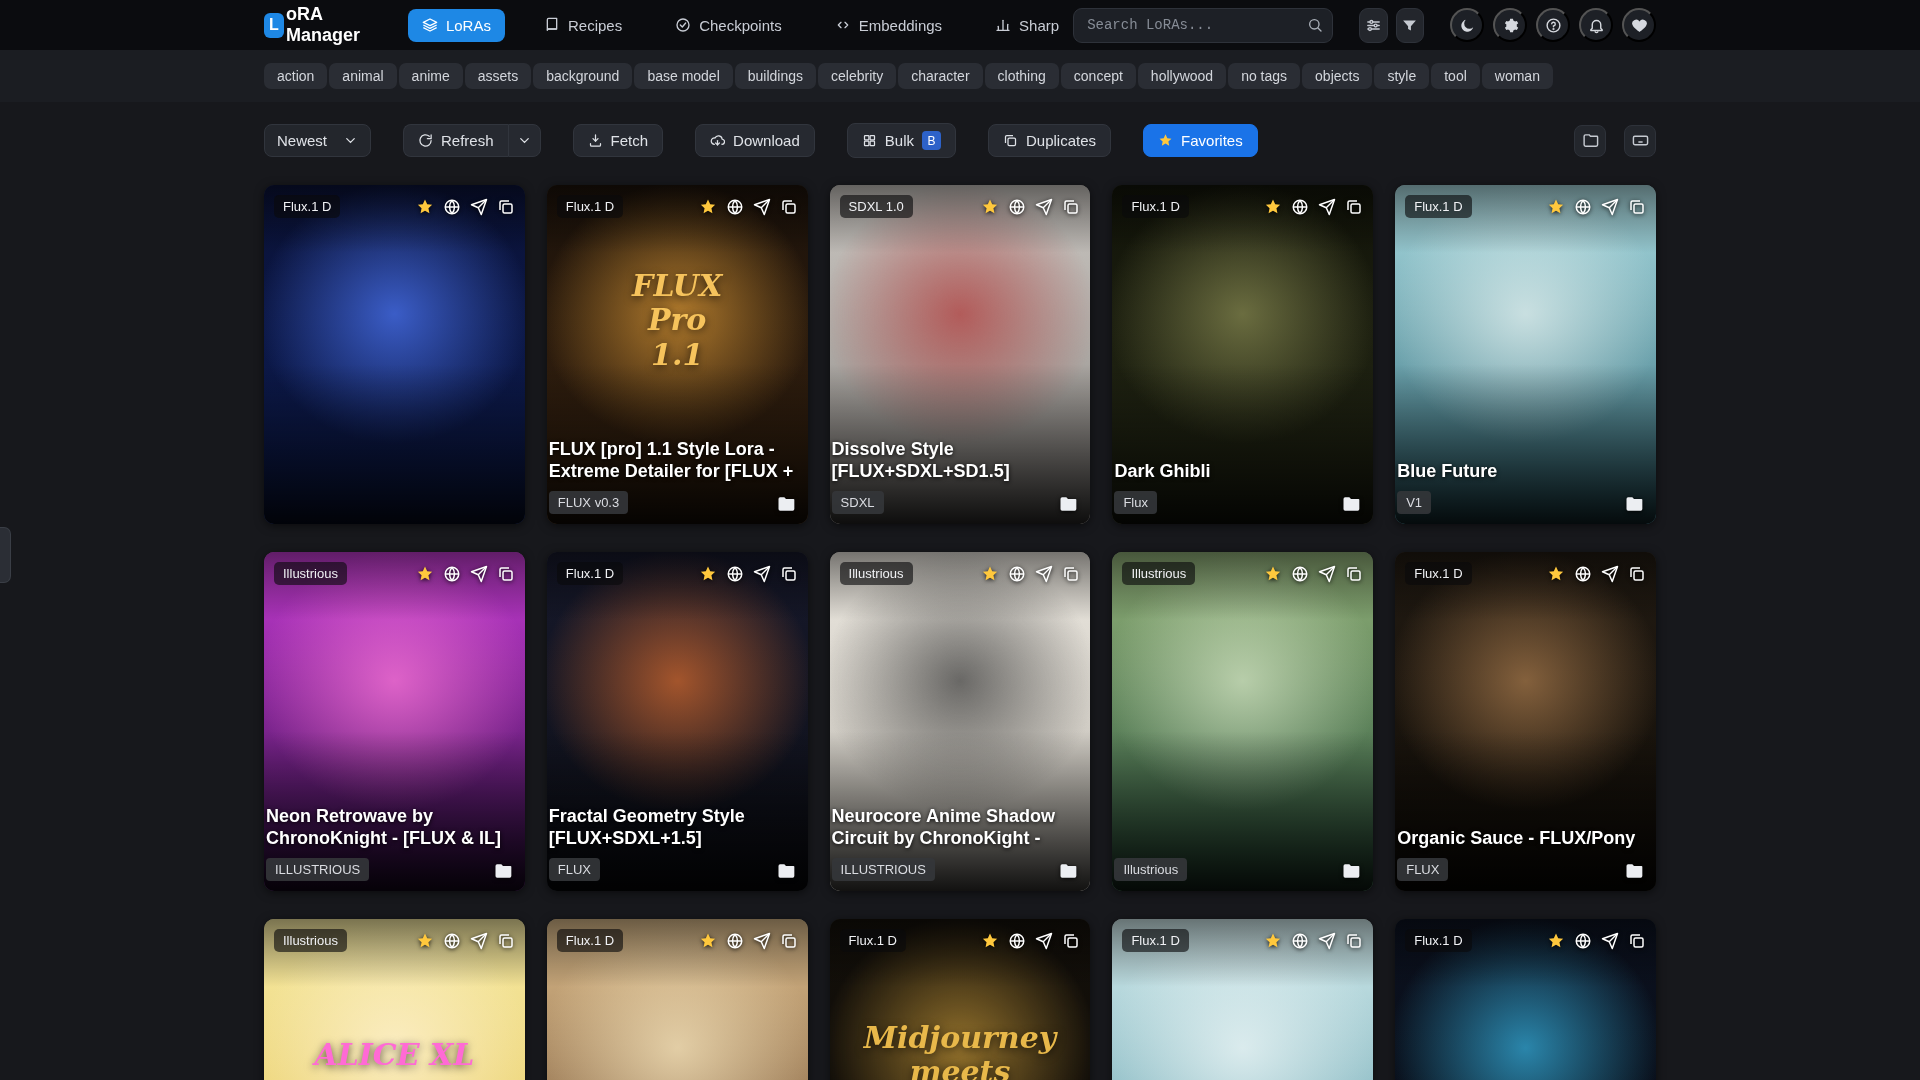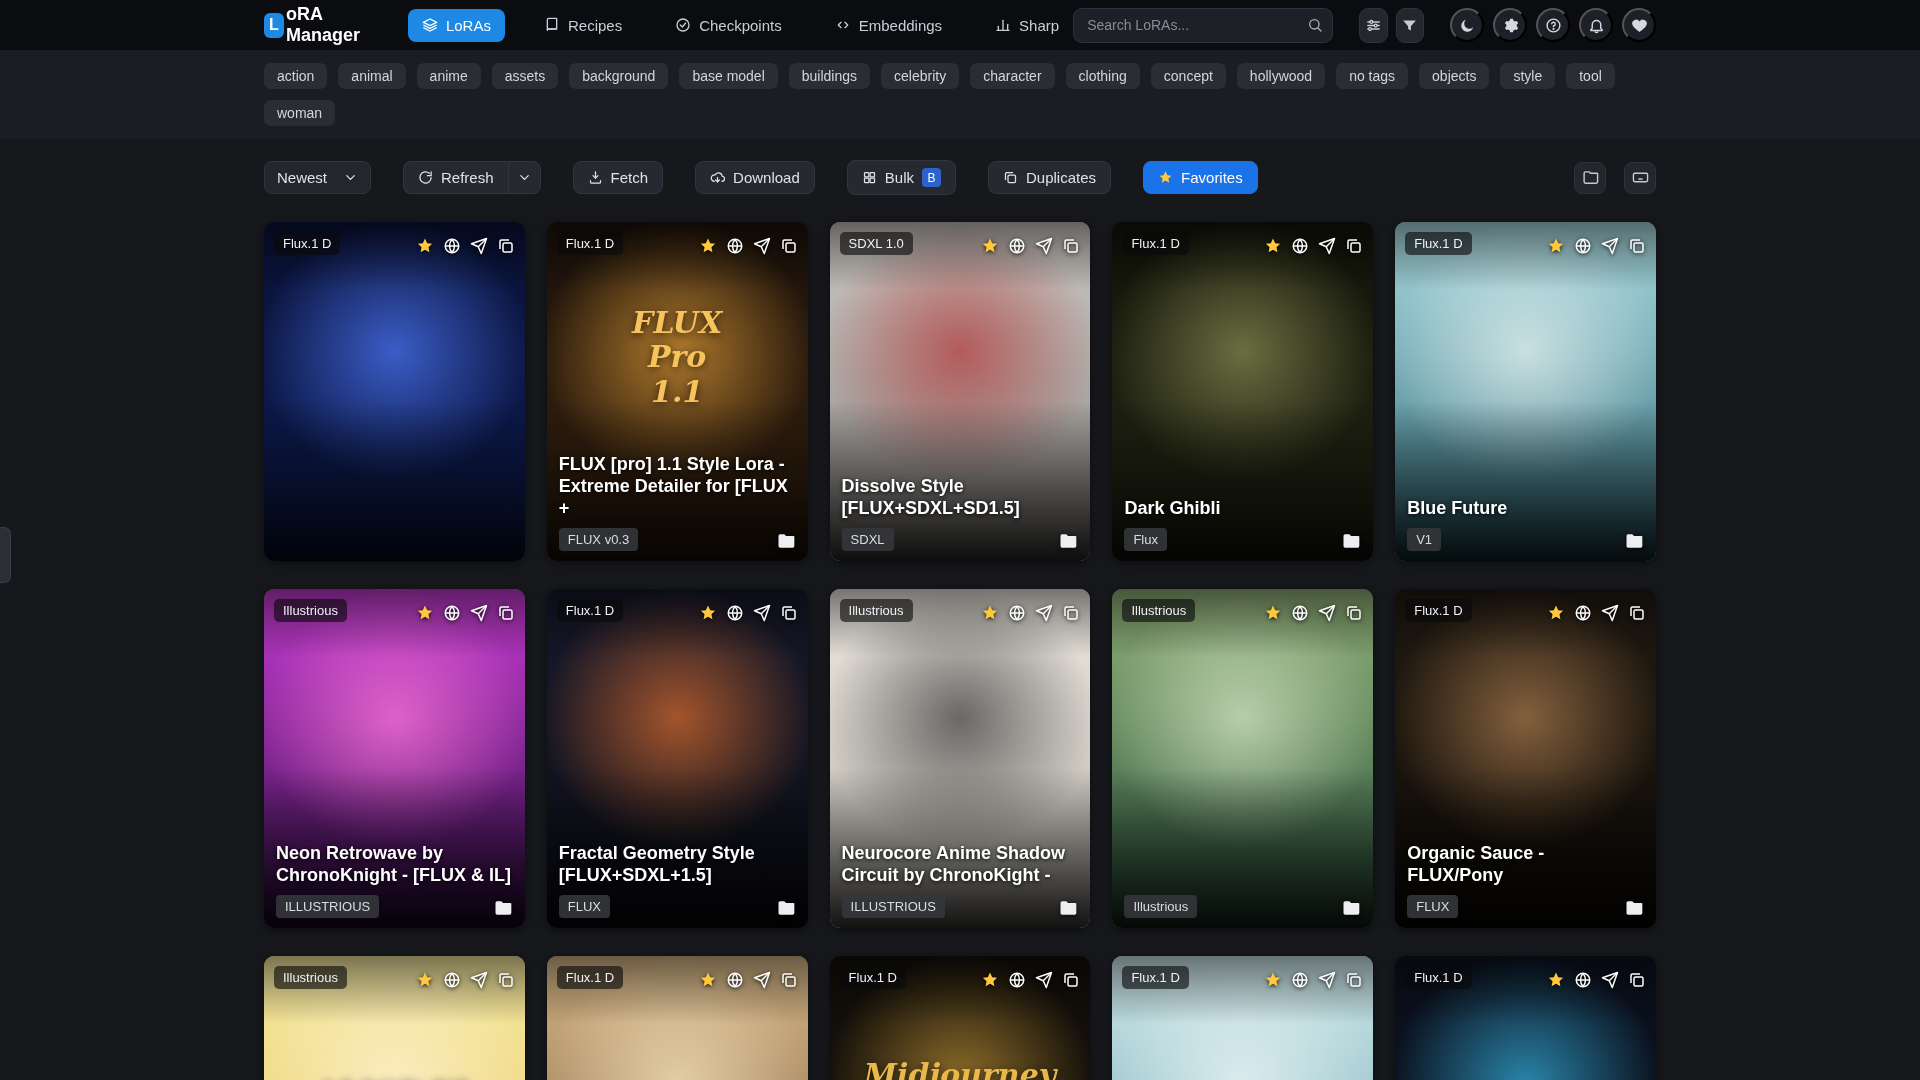--- a/index.html
+++ b/index.html
@@ -9,33 +9,33 @@
   
   .navbar{height:50px;background:#0b0c0f;display:flex;align-items:center;}
   .nav-inner{width:1392px;margin:0 auto;display:flex;align-items:center;}
   .logo{display:flex;align-items:center;font-weight:bold;font-size:18px;color:#fff;margin-right:30px;cursor:default;}
   .logo-badge{width:25px;height:25px;border-radius:6px;background:#1e88e5;display:flex;align-items:center;justify-content:center;font-size:16px;color:#fff;margin-right:2px;}
   .nav-items{display:flex;align-items:center;gap:25px;}
   .nav-item{display:flex;align-items:center;gap:8px;padding:8px 14px;border-radius:8px;color:#c9cdd5;font-size:15px;cursor:pointer;white-space:nowrap;}
   .nav-item svg{width:16px;height:16px;}
   .nav-item.active{background:#1e88e5;color:#fff;}
   .spacer{flex:1;}
-  .search-wrap{position:relative;width:325px;margin-right:26px;}
+  .search-wrap{position:relative;width:325px;margin-right:26px;font-family:Liberation Mono, monospace;}
   .search-input{width:100%;height:35px;background:#1d2026;border:1px solid#2e323a;border-radius:9px;color:#e6e8ec;font-size:14px;padding:0 36px 0 13px;font-family:inherit;outline:none;}
   .search-input::placeholder{color:#868c96;}
   .search-icon{position:absolute;right:10px;top:50%;transform:translateY(-50%);color:#aab0b9;display:flex;}
   .icon-btn-sq{width:35px;height:35px;border-radius:9px;background:#23262c;border:1px solid #2e323a;display:flex;align-items:center;justify-content:center;color:#c6cad1;cursor:pointer;margin-right:8px;}
   .icon-btn-sq svg{width:17px;height:17px;}
   .right-icons{display:flex;align-items:center;gap:9px;margin-left:26px;}
   .icon-btn-round{width:34px;height:34px;border-radius:50%;background:#1d2026;display:flex;align-items:center;justify-content:center;color:#d5d8de;cursor:pointer;}
   .icon-btn-round svg{width:17px;height:17px;}
 
   
   .tag-band{background:#1b1d22;padding:13px 0;}
-  .tag-bar{width:1392px;margin:0 auto;display:flex;flex-wrap:wrap;gap:11px;}
+  .tag-bar{width:1392px;margin:0 auto;display:flex;flex-wrap:wrap;gap:2px;}
   .tag-chip{background:#2a2d34;color:#d3d6dc;font-size:14px;padding:5px 13px;border-radius:7px;cursor:pointer;white-space:nowrap;}
 
   
   .toolbar{width:1392px;margin:21px auto 0;display:flex;align-items:center;}
   .tb-gap{margin-right:32px;}
   .select{display:flex;align-items:center;gap:16px;background:#23262c;border:1px solid #31353d;color:#dfe2e7;font-size:15px;padding:7px 12px;border-radius:8px;cursor:pointer;}
   .select svg,.tb-btn svg,.split-caret svg{width:15px;height:15px;}
   .tb-btn{display:flex;align-items:center;gap:8px;background:#262930;border:1px solid #31353d;color:#dfe2e7;font-size:15px;padding:7px 14px;border-radius:8px;cursor:pointer;white-space:nowrap;}
   .split{display:flex;}
   .split .tb-btn{border-radius:8px 0 0 8px;border-right:none;}
@@ -47,26 +47,26 @@
   .tb-icon-btn{width:32px;height:32px;border-radius:8px;background:#23262c;border:1px solid #2e323a;display:flex;align-items:center;justify-content:center;color:#c6cad1;cursor:pointer;}
   .tb-icon-btn svg{width:17px;height:17px;}
 
   
   .grid{width:1392px;margin:27px auto 0;display:grid;grid-template-columns:repeat(5,1fr);column-gap:22px;row-gap:28px;}
   .card{position:relative;height:339px;border-radius:10px;overflow:hidden;background:#222;cursor:pointer;box-shadow:0 2px 10px rgba(0,0,0,.55);}
   .card-art{position:absolute;inset:0;}
   .art-text{position:absolute;top:40%;left:0;right:0;transform:translateY(-50%);text-align:center;font-family:"DejaVu Serif",serif;font-weight:bold;font-style:italic;font-size:30px;white-space:pre-line;line-height:1.15;text-shadow:0 2px 8px rgba(0,0,0,.65);}
   .card-top-shade{position:absolute;top:0;left:0;right:0;height:68px;background:linear-gradient(180deg,rgba(0,0,0,.5),transparent);}
   .card-bottom-shade{position:absolute;bottom:0;left:0;right:0;height:160px;background:linear-gradient(180deg,transparent,rgba(0,0,0,.9));}
-  .card-header{position:absolute;top:10px;left:10px;right:10px;display:flex;justify-content:space-between;align-items:flex-end;}
+  .card-header{position:absolute;top:10px;left:10px;right:10px;display:flex;justify-content:space-between;align-items:center;}
   .card-badge{background:rgba(10,10,12,.62);color:#f0f1f4;font-size:13px;padding:4px 9px;border-radius:5px;}
   .card-icons{display:flex;align-items:center;gap:9px;color:#fff;filter:drop-shadow(0 1px 2px rgba(0,0,0,.85));}
   .card-icons svg{width:18px;height:18px;}
   .card-icons .star{color:#ffc83d;}
-  .card-footer{position:absolute;left:12px;right:12px;bottom:10px;}
+  .card-footer{position:absolute;left:2px;right:12px;bottom:10px;}
   .card-title{font-size:18px;font-weight:bold;color:#fff;line-height:1.22;margin-bottom:8px;text-shadow:0 1px 4px rgba(0,0,0,.95);}
   .card-meta{display:flex;align-items:flex-end;justify-content:space-between;}
   .card-tag{background:rgba(52,54,58,.9);color:#dadce1;font-size:13px;padding:4px 9px;border-radius:4px;}
   .folder{color:#eceef2;filter:drop-shadow(0 1px 2px rgba(0,0,0,.85));display:flex;margin-left:auto;}
   .folder svg{width:20px;height:20px;}
 
   
   .panel-handle{position:absolute;left:0;top:527px;width:11px;height:56px;background:#2b2e35;border:1px solid #3a3e46;border-left:none;border-radius:0 7px 7px 0;cursor:pointer;}
 </style>
 </head>

